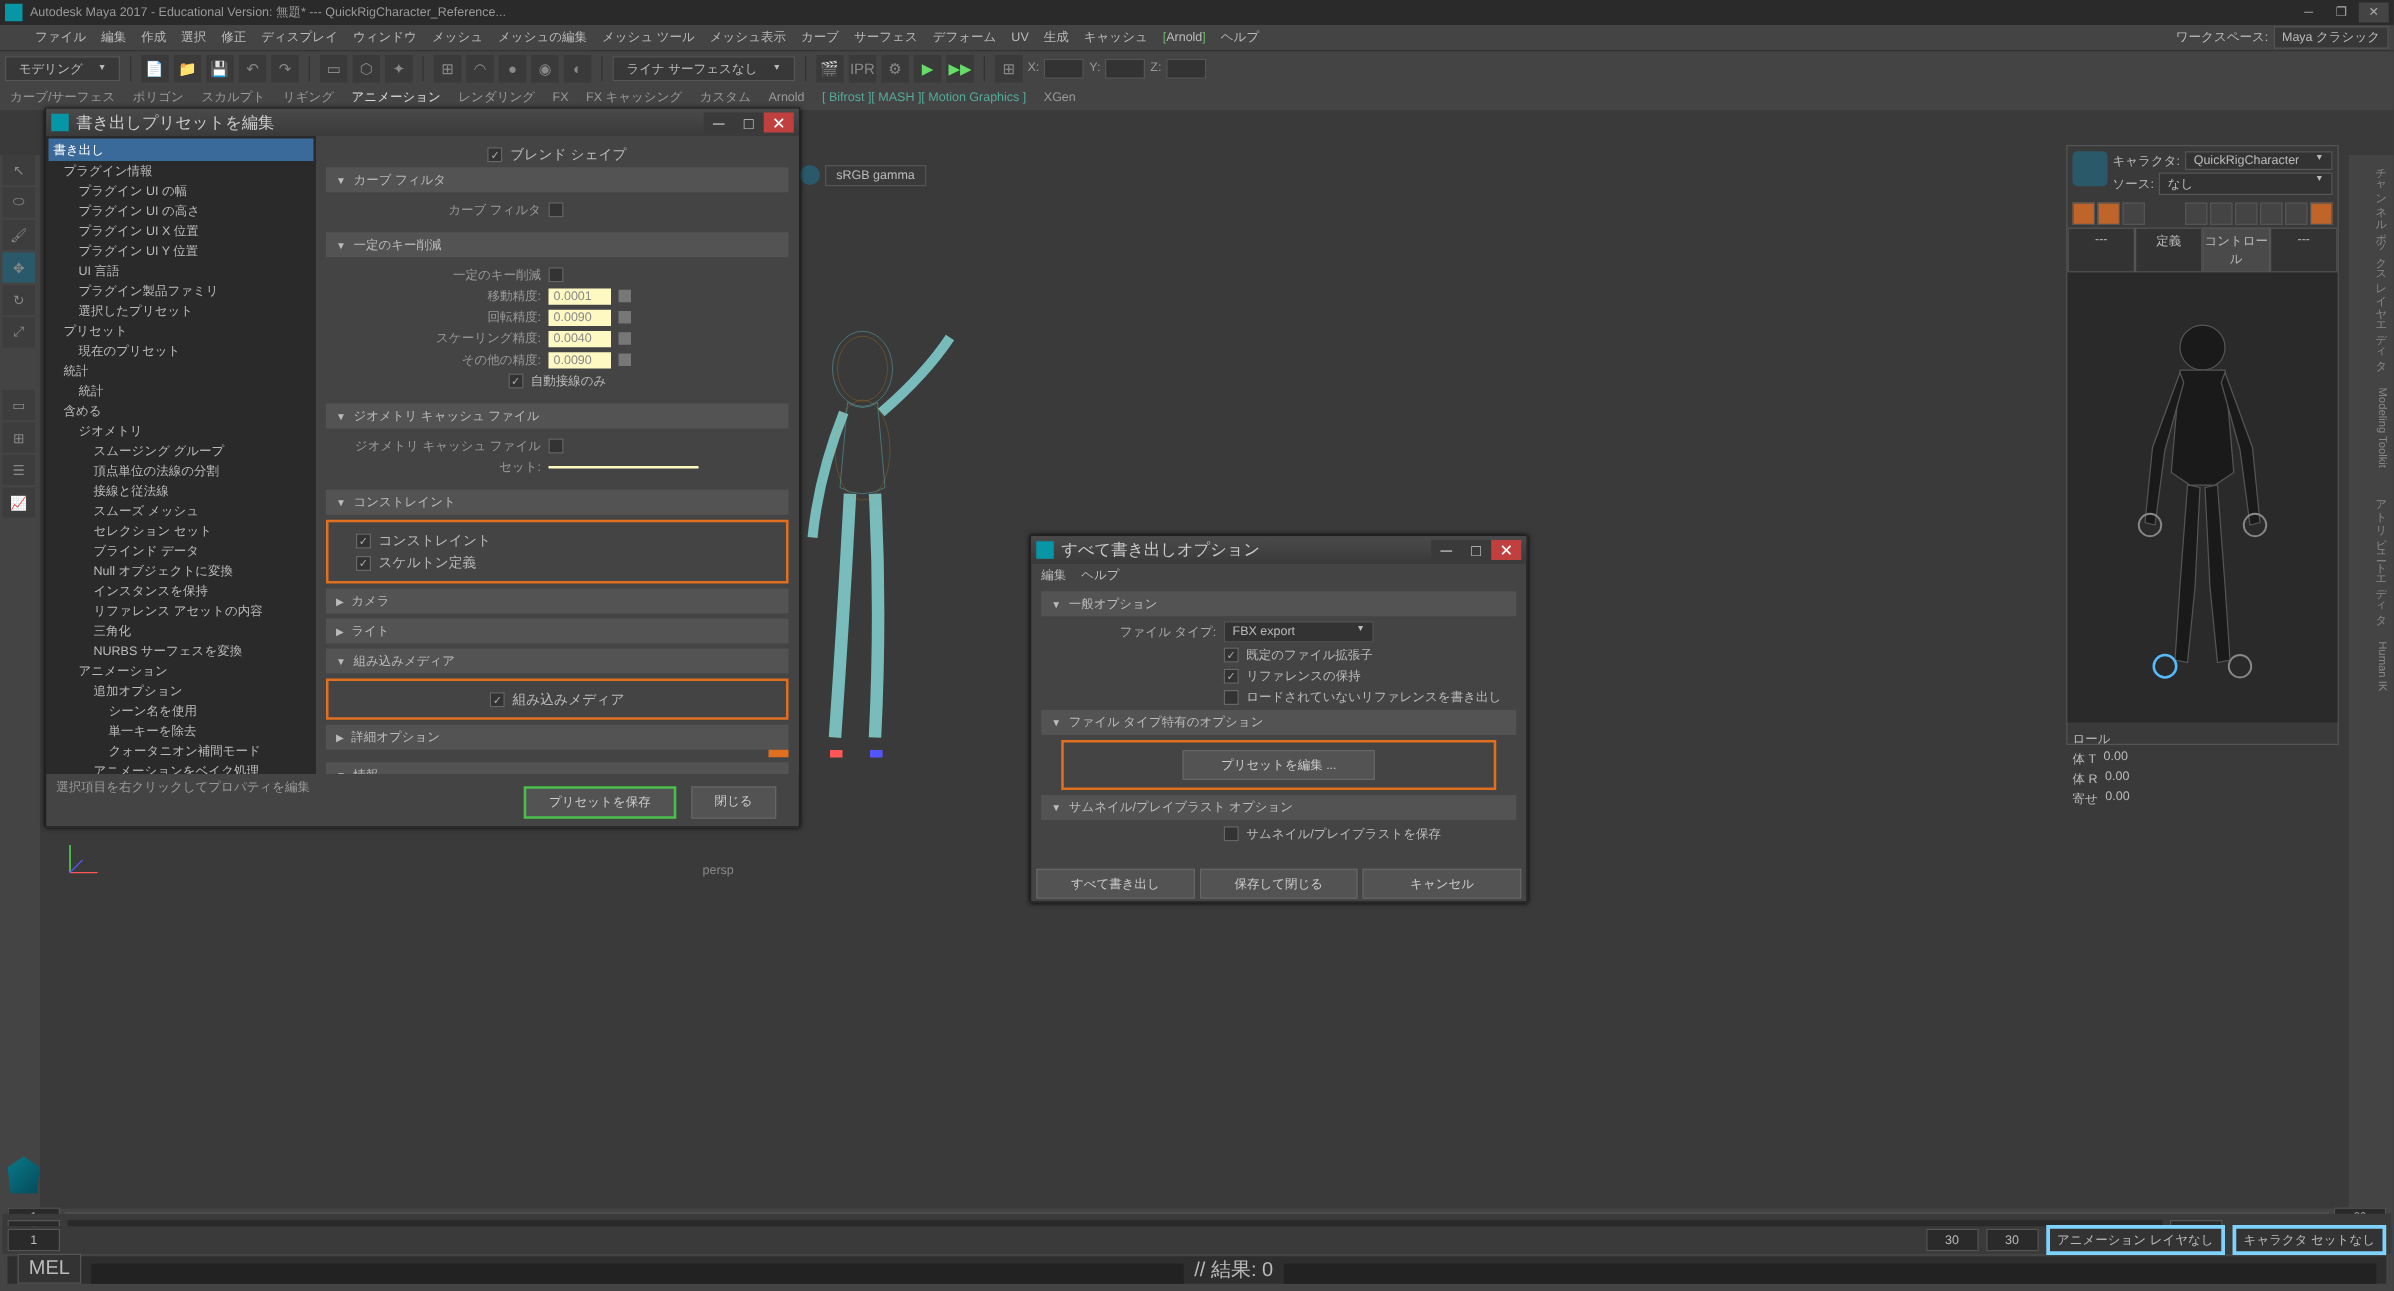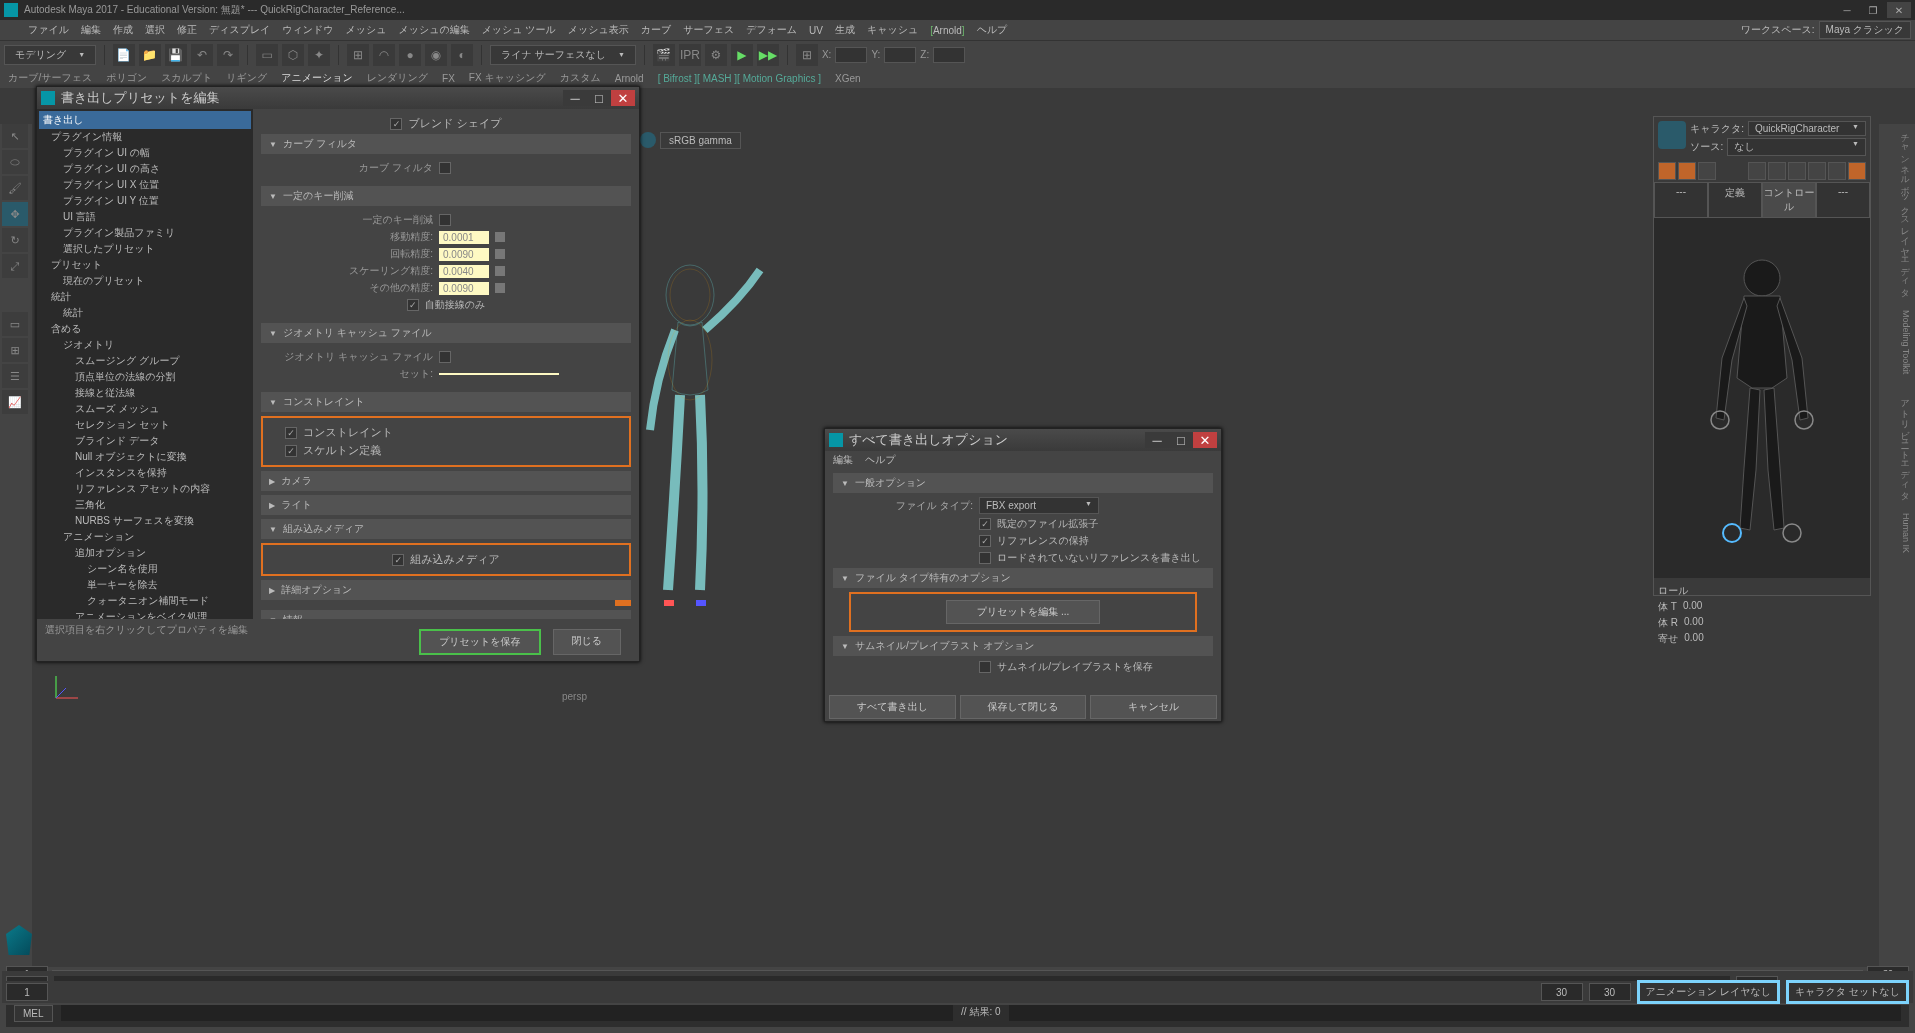--- a/index.html
+++ b/index.html
@@ -32,21 +32,21 @@
 .shelf-tabs { background: #444; height: 20px; display: flex; align-items: center; padding: 0 8px; gap: 14px; font-size: 10px; }
 .shelf-tabs .tab { color: #999; }
 .shelf-tabs .tab.active { color: #ddd; }
 .shelf-tabs .bracket { color: #5a9; }
 
 
 .shelf-content { background: #3a3a3a; height: 36px; }
 
 
 .main-area { position: absolute; top: 124px; left: 32px; right: 36px; bottom: 66px; background: #3a3a3a; }
-.status-line { position: absolute; bottom: 6px; left: 6px; right: 6px; height: 22px; background: #2e2e2e; display: flex; align-items: flex-start; padding: 0 8px; gap: 8px; font-size: 10px; }
+.status-line { position: absolute; bottom: 6px; left: 6px; right: 6px; height: 22px; background: #2e2e2e; display: flex; align-items: flex-end; padding: 0 8px; gap: 8px; font-size: 16px; }
 .status-line .mel { background: #333; padding: 2px 8px; border: 1px solid #555; }
 
 
 .left-toolbar { position: absolute; left: 2px; top: 124px; width: 28px; display: flex; flex-direction: column; gap: 2px; }
 .left-toolbar .tb { width: 26px; height: 24px; background: #3d3d3d; display: flex; align-items: center; justify-content: center; color: #888; }
 .left-toolbar .tb.active { background: #2a5a6a; }
 
 
 .right-toolbar { position: absolute; right: 2px; top: 124px; width: 28px; display: flex; flex-direction: column; gap: 10px; }
 .right-toolbar .label-v { writing-mode: vertical-rl; font-size: 9px; color: #888; padding: 4px 2px; }

